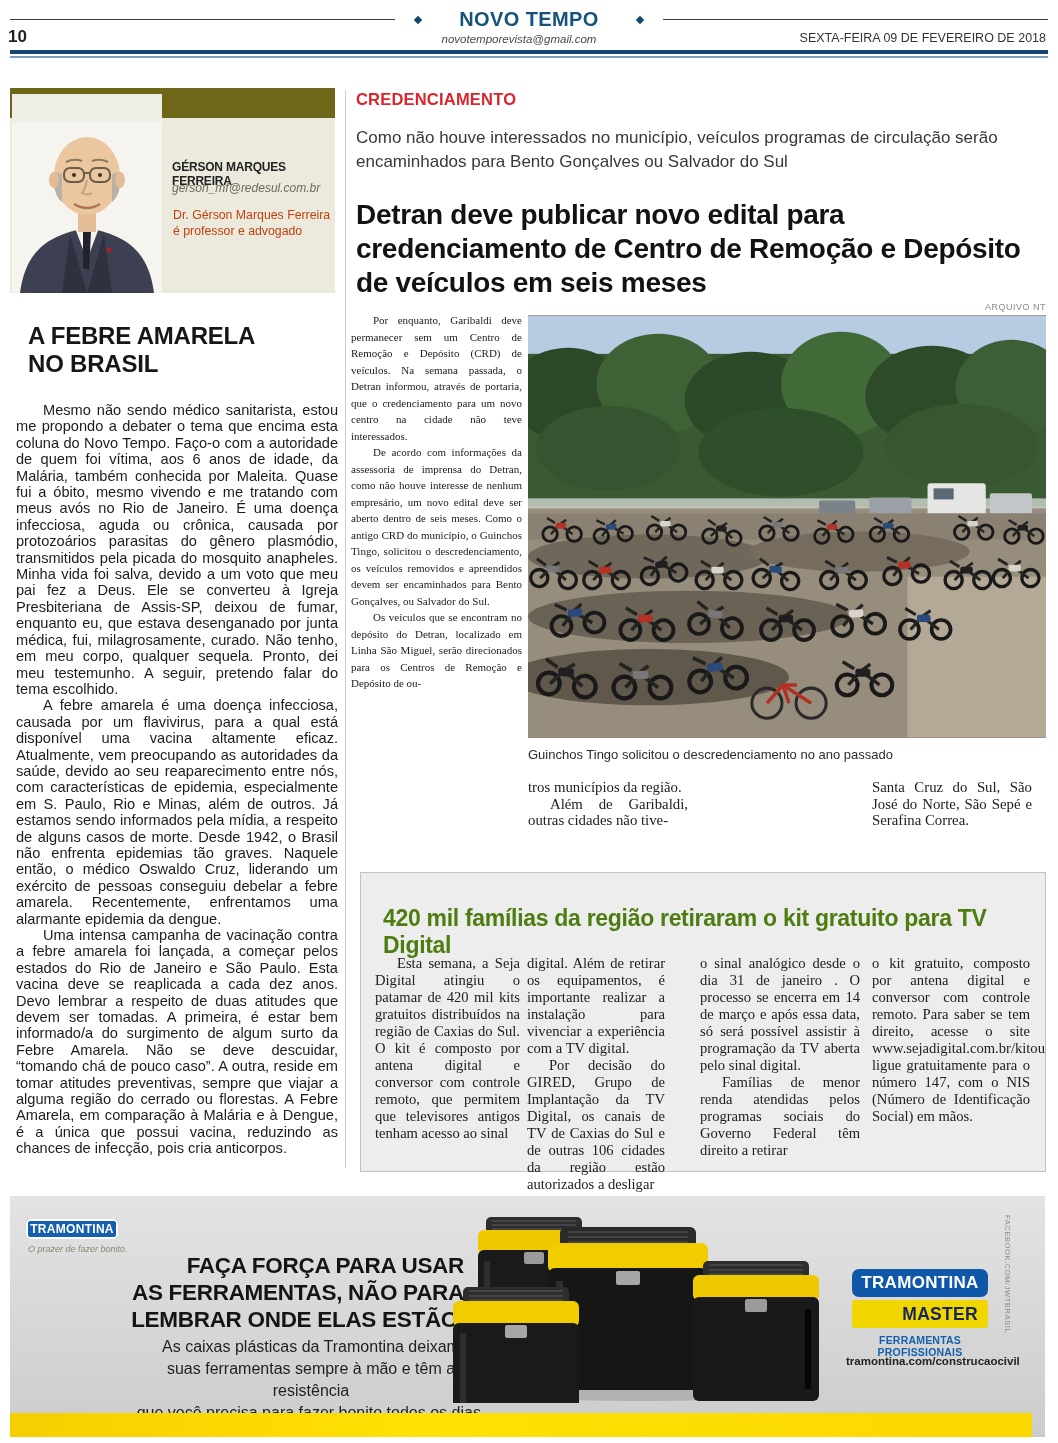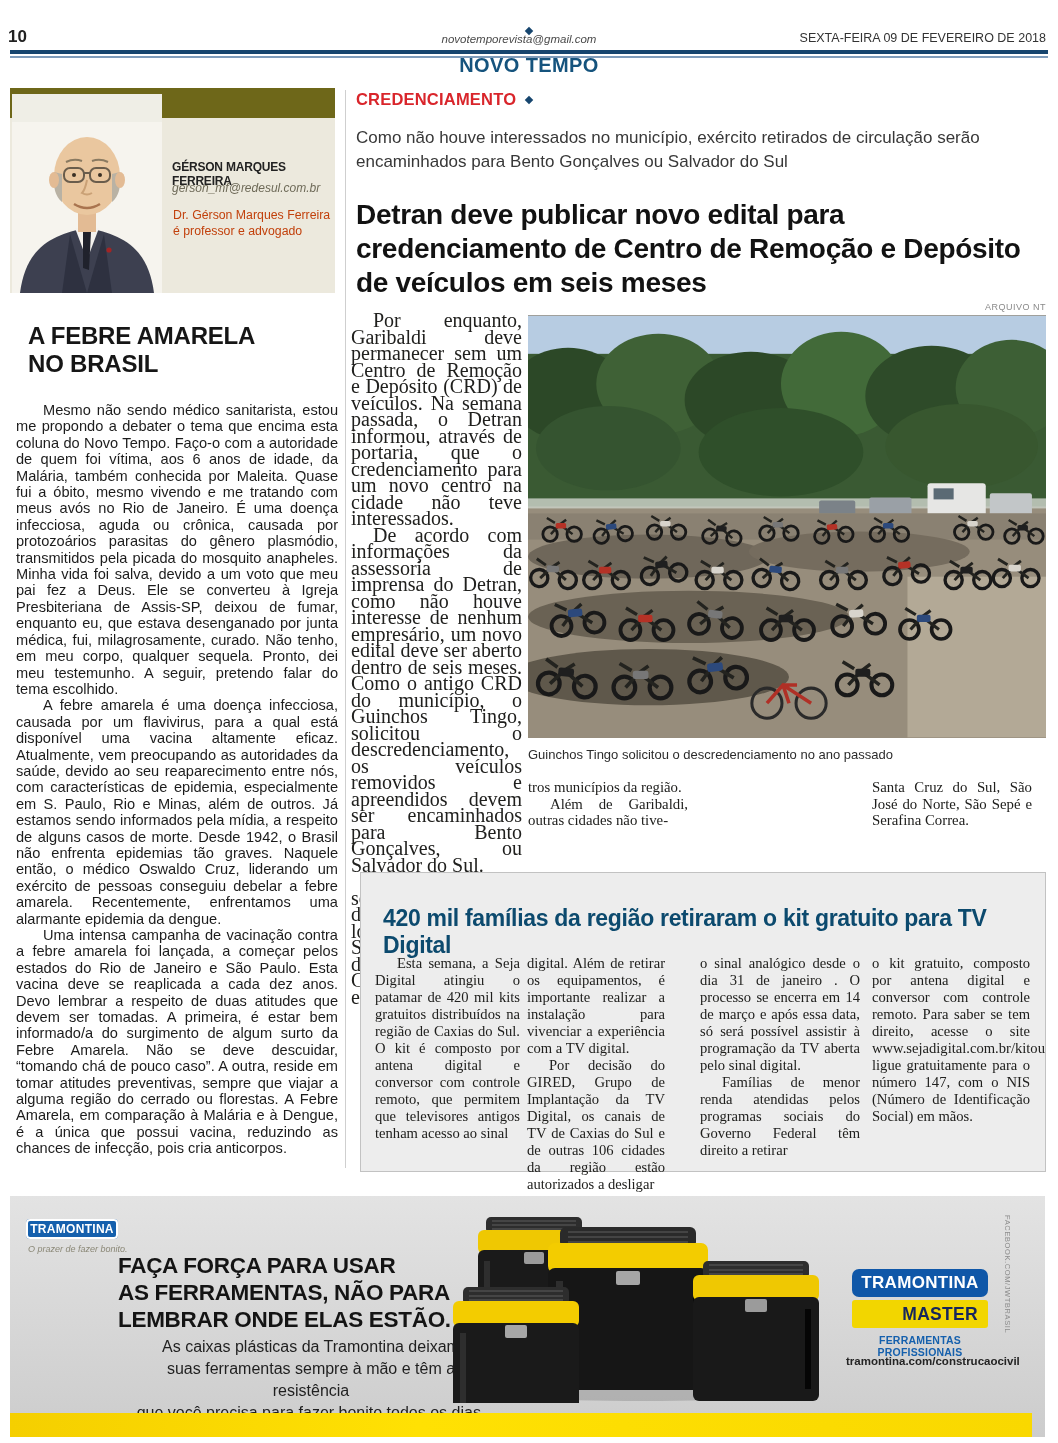--- a/index.html
+++ b/index.html
@@ -1,21 +1,21 @@
 <!DOCTYPE html>
 <html lang="pt"><head>
 <meta charset="utf-8">
 <style>
   html,body{margin:0;padding:0;background:#ffffff;}
   .page{position:relative;width:1058px;height:1443px;background:#fff;overflow:hidden;
         font-family:"Liberation Sans",sans-serif;color:#1a1a1a;}
   .abs{position:absolute;}
 
   
-  .masthead-row{left:10px;top:8px;width:1038px;display:flex;align-items:center;gap:20px;flex-direction:column;}
+  .masthead-row{left:10px;top:8px;width:1038px;display:flex;align-items:center;gap:20px;}
   .masthead-rule{flex:1;height:1px;background:#3c3c3c;}
   .masthead-dot{width:6px;height:6px;background:#16456e;transform:rotate(45deg);}
   .masthead-title{font-size:20px;font-weight:800;color:#15537d;letter-spacing:.4px;padding:0 18px;}
   .page-number{left:8px;top:27px;font-size:17px;font-weight:700;color:#222;}
   .masthead-email{left:0;top:33px;width:1038px;text-align:center;font-style:italic;font-size:11.5px;color:#4a4a4a;}
   .masthead-date{right:12px;top:31px;font-size:12.5px;color:#333;}
   .rule-dark{left:10px;top:50px;width:1038px;height:3.5px;background:#16456e;}
   .rule-light{left:10px;top:56px;width:1038px;height:2px;background:#7e9cbb;}
 
   
@@ -28,47 +28,47 @@
   .col-title{left:28px;top:322px;width:230px;font-size:24px;font-weight:800;color:#161616;line-height:1.18;letter-spacing:-.2px;}
   .col-body{left:16px;top:402px;width:322px;font-size:14.6px;line-height:16.4px;text-align:justify;color:#1c1c1c;}
   .col-body p{margin:0;text-indent:27px;}
   .col-rule{left:345px;top:90px;width:1px;height:1078px;background:#cfcfcf;}
 
   
   .kicker{left:356px;top:90px;font-size:16.5px;font-weight:700;color:#d9252b;letter-spacing:.2px;}
   .deck{left:356px;top:126px;width:690px;font-size:17px;color:#383838;line-height:1.4;}
   .headline{left:356px;top:198px;width:694px;font-size:28px;font-weight:800;color:#121212;line-height:1.22;letter-spacing:-.3px;}
   .serif{font-family:"Liberation Serif",serif;}
-  .article-col1{left:351px;top:312px;width:171px;font-size:20px;line-height:16.5px;text-align:justify;color:#20201e;}
+  .article-col1{left:351px;top:312px;width:171px;font-size:11px;line-height:16.5px;text-align:justify;color:#20201e;}
   .article-col1 p{margin:0;}
   .article-col1 p.ind{text-indent:22px;}
   .photo-credit{left:706px;top:302px;width:340px;text-align:right;font-size:9px;color:#8a8a8a;letter-spacing:.5px;}
   .photo-frame{left:528px;top:315px;width:518px;height:423px;overflow:hidden;background:#978d7c;}
   .caption{left:528px;top:747px;width:518px;font-size:13px;color:#2c2c2c;}
   .cont-col{top:779px;width:160px;font-size:14.8px;line-height:16.5px;text-align:justify;color:#20201e;}
   .cont-col p{margin:0;}
   .cont-col p.ind{text-indent:22px;}
   .cc1{left:528px;} .cc2{left:700px;} .cc3{left:872px;}
 
   
   .tv-box{left:360px;top:872px;width:686px;height:300px;background:#ededed;border:1px solid #c2c2c2;box-sizing:border-box;}
-  .tv-headline{left:383px;top:905px;width:645px;font-size:23px;font-weight:800;color:#0c4a6e;letter-spacing:-.3px;}
+  .tv-headline{left:383px;top:905px;width:645px;font-size:23px;font-weight:800;color:#4d7c0f;letter-spacing:-.3px;}
   .tv-col{top:955px;font-size:14.6px;line-height:17px;text-align:justify;color:#20201e;}
   .tv-col p{margin:0;}
   .tv-col p.ind{text-indent:22px;}
   .tvc1{left:375px;width:145px;} .tvc2{left:527px;width:138px;}
   .tvc3{left:700px;width:160px;} .tvc4{left:872px;width:158px;}
 
   
   .ad{left:10px;top:1196px;width:1035px;height:241px;background:linear-gradient(180deg,#e3e3e3,#cccccc);overflow:hidden;}
   .ad-logo{left:26px;top:1219px;width:92px;height:20px;background:#1560ad;border-radius:4px;
            color:#fff;font-size:12px;font-weight:800;text-align:center;line-height:20px;letter-spacing:.3px;
            box-shadow:0 0 0 2px #ffffff inset;}
   .ad-tagline{left:28px;top:1244px;font-size:9px;font-style:italic;color:#8a8776;}
-  .ad-headline{left:118px;top:1252px;width:346px;text-align:left;font-size:22.5px;line-height:27px;
+  .ad-headline{left:118px;top:1252px;width:346px;text-align:right;font-size:22.5px;line-height:27px;
                font-weight:800;color:#141414;letter-spacing:-.3px;}
   .ad-body{left:128px;top:1336px;width:366px;text-align:center;font-size:16px;line-height:22px;color:#1f1f1f;}
   .ad-toolboxes{left:448px;top:1203px;}
   .ad-brand2{left:852px;top:1269px;width:136px;height:28px;background:#0f57a8;border-radius:7px;
              color:#fff;font-size:17px;font-weight:800;text-align:center;line-height:28px;letter-spacing:.3px;}
   .ad-master{left:852px;top:1300px;width:136px;height:28px;background:#f2d600;border-radius:3px;
              color:#16265c;font-size:17.5px;font-weight:800;text-align:right;line-height:28px;
              padding-right:10px;box-sizing:border-box;letter-spacing:.3px;}
   .ad-sub{left:848px;top:1334px;width:144px;text-align:center;font-size:10.5px;font-weight:800;color:#1560ad;letter-spacing:.2px;}
   .ad-url{left:846px;top:1355px;width:148px;text-align:center;font-size:11.5px;font-weight:700;color:#242424;}
@@ -128,21 +128,21 @@
 
   <div class="abs col-title">A FEBRE AMARELA NO BRASIL</div>
   <div class="abs col-body">
     <p>Mesmo não sendo médico sanitarista, estou me propondo a debater o tema que encima esta coluna do Novo Tempo. Faço-o com a autoridade de quem foi vítima, aos 6 anos de idade, da Malária, também conhecida por Maleita. Quase fui a óbito, mesmo vivendo e me tratando com meus avós no Rio de Janeiro. É uma doença infecciosa, aguda ou crônica, causada por protozoários parasitas do gênero plasmódio, transmitidos pela picada do mosquito anapheles. Minha vida foi salva, devido a um voto que meu pai fez a Deus. Ele se converteu à Igreja Presbiteriana de Assis-SP, deixou de fumar, enquanto eu, que estava desenganado por junta médica, fui, milagrosamente, curado. Não tenho, em meu corpo, qualquer sequela. Pronto, dei meu testemunho. A seguir, pretendo falar do tema escolhido.</p>
     <p>A febre amarela é uma doença infecciosa, causada por um flavivirus, para a qual está disponível uma vacina altamente eficaz. Atualmente, vem preocupando as autoridades da saúde, devido ao seu reaparecimento entre nós, com características de epidemia, especialmente em S. Paulo, Rio e Minas, além de outros. Já estamos sendo informados pela mídia, a respeito de alguns casos de morte. Desde 1942, o Brasil não enfrenta epidemias tão graves. Naquele então, o médico Oswaldo Cruz, liderando um exército de pessoas conseguiu debelar a febre amarela. Recentemente, enfrentamos uma alarmante epidemia da dengue.</p>
     <p>Uma intensa campanha de vacinação contra a febre amarela foi lançada, a começar pelos estados do Rio de Janeiro e São Paulo. Esta vacina deve se reaplicada a cada dez anos. Devo lembrar a respeito de duas atitudes que devem ser tomadas. A primeira, é estar bem informado/a do surgimento de algum surto da Febre Amarela. Não se deve descuidar, “tomando chá de pouco caso”. A outra, reside em tomar atitudes preventivas, sempre que viajar a alguma região do cerrado ou florestas. A Febre Amarela, em comparação à Malária e à Dengue, é a única que possui vacina, reduzindo as chances de infecção, pois cria anticorpos.</p>
   </div>
   <div class="abs col-rule"></div>
 
   <div class="abs kicker">CREDENCIAMENTO</div>
-  <div class="abs deck">Como não houve interessados no município, exército retirados de circulação serão encaminhados para Bento Gonçalves ou Salvador do Sul</div>
+  <div class="abs deck">Como não houve interessados no município, veículos programas de circulação serão encaminhados para Bento Gonçalves ou Salvador do Sul</div>
   <div class="abs headline">Detran deve publicar novo edital para credenciamento de Centro de Remoção e Depósito de veículos em seis meses</div>
   <div class="abs photo-credit">ARQUIVO NT</div>
 
   <div class="abs article-col1 serif">
     <p class="ind">Por enquanto, Garibaldi deve permanecer sem um Centro de Remoção e Depósito (CRD) de veículos. Na semana passada, o Detran informou, através de portaria, que o credenciamento para um novo centro na cidade não teve interessados.</p>
     <p class="ind">De acordo com informações da assessoria de imprensa do Detran, como não houve interesse de nenhum empresário, um novo edital deve ser aberto dentro de seis meses. Como o antigo CRD do município, o Guinchos Tingo, solicitou o descredenciamento, os veículos removidos e apreendidos devem ser encaminhados para Bento Gonçalves, ou Salvador do Sul.</p>
     <p class="ind">Os veículos que se encontram no depósito do Detran, localizado em Linha São Miguel, serão direcionados para os Centros de Remoção e Depósito de ou-</p>
   </div>
 
   <div class="abs photo-frame">

